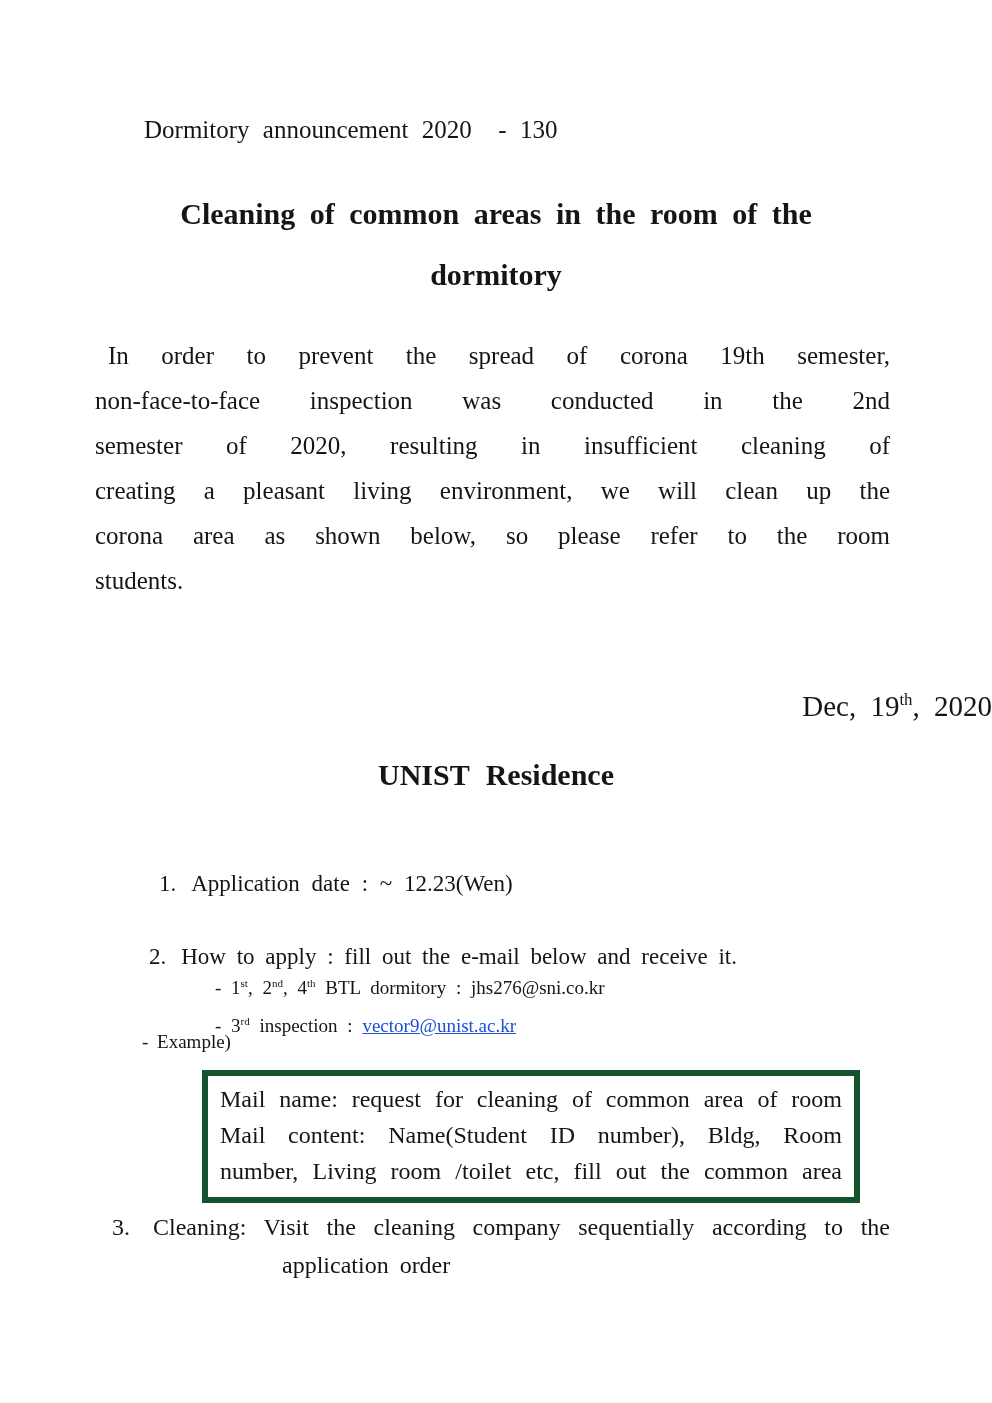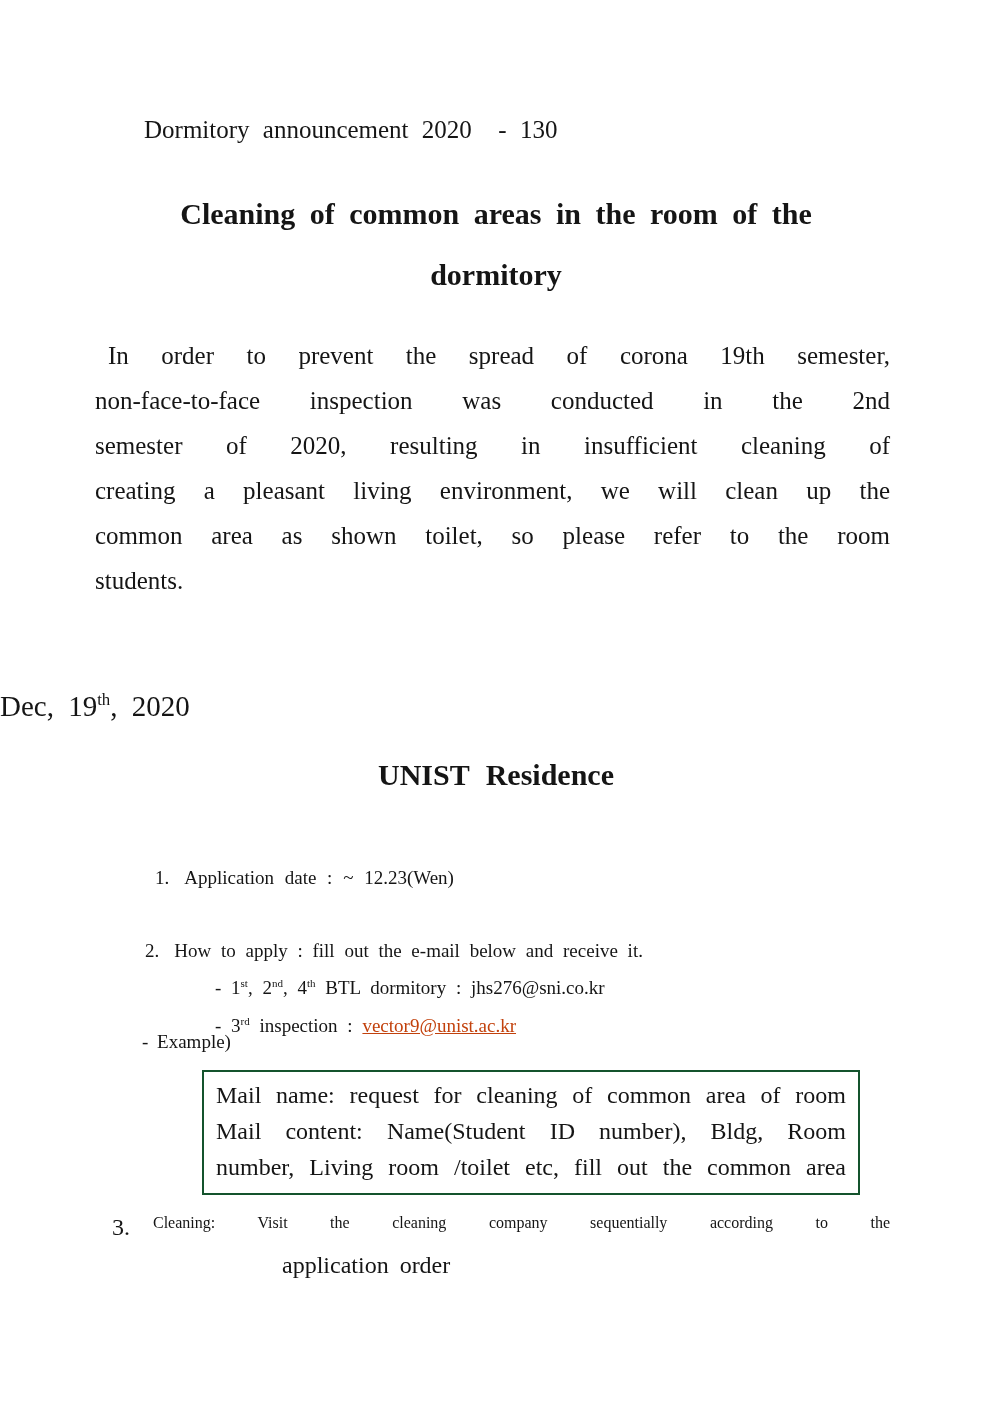--- a/index.html
+++ b/index.html
@@ -47,79 +47,79 @@
   .body-paragraph > div:first-child { text-indent: 13px; }
   .body-paragraph > div:last-child {
     text-align: left;
     text-align-last: left;
   }
   .date-line {
     position: absolute;
     left: 0;
     top: 690px;
     width: 992px;
-    text-align: left;
+    text-align: right;
     font-size: 29px;
     word-spacing: 7px;
   }
   sup.ord {
     font-size: 0.58em;
     vertical-align: super;
     line-height: 0;
   }
   .signature-line {
     position: absolute;
     left: 0;
     top: 758px;
     width: 992px;
     text-align: center;
     font-size: 30px;
     font-weight: bold;
     word-spacing: 9px;
   }
-  .list-item { position: absolute; font-size: 19px; word-spacing: 6px; white-space: pre-wrap; }
+  .list-item { position: absolute; font-size: 23px; word-spacing: 6px; white-space: pre-wrap; }
   .item-1 { left: 112px; top: 845px; }
   .item-2 { left: 106px; top: 918px; word-spacing: 5px; }
   .item-num { display: inline-block; margin-right: 15px; }
   .sub-line { position: absolute; font-size: 19px; word-spacing: 5px; white-space: pre-wrap; }
   .sub-1 { left: 176px; top: 955px; }
   .sub-2 { left: 176px; top: 993px; }
   .sub-3 { left: 142px; top: 1031px; word-spacing: 4px; }
   .mail-link {
-    color: #c2410c;
+    color: #1d4ed8;
     text-decoration: underline;
     cursor: pointer;
   }
   .example-box {
     position: absolute;
     left: 202px;
     top: 1070px;
     width: 658px;
     box-sizing: border-box;
-    border: 2px solid #14532d;
+    border: 6px solid #14532d;
     padding: 5px 12px 8px 12px;
     font-size: 24px;
     line-height: 36px;
   }
   .example-box > div {
     text-align: justify;
     text-align-last: justify;
   }
   .item3-num {
     position: absolute;
     left: 112px;
     top: 1214px;
     font-size: 24px;
   }
   .item3-text {
     position: absolute;
     left: 153px;
     top: 1214px;
     width: 737px;
-    font-size: 16px;
+    font-size: 24px;
     text-align: justify;
     text-align-last: justify;
   }
   .item3-line2 {
     position: absolute;
     left: 282px;
     top: 1252px;
     font-size: 24px;
     word-spacing: 5px;
   }
@@ -134,21 +134,21 @@
   <div class="doc-title">
     <div>Cleaning of common areas in the room of the</div>
     <div>dormitory</div>
   </div>
 
   <div class="body-paragraph">
       <div>In order to prevent the spread of corona 19th semester,</div>
       <div>non-face-to-face inspection was conducted in the 2nd</div>
       <div>semester of 2020, resulting in insufficient cleaning of</div>
       <div>creating a pleasant living environment, we will clean up the</div>
-      <div>common area as shown toilet, so please refer to the room</div>
+      <div>corona area as shown below, so please refer to the room</div>
       <div>students.</div>
     </div>
 
   <div class="date-line">
     <span>Dec, 19</span><sup class="ord">th</sup><span>, 2020</span>
   </div>
 
   <div class="signature-line">UNIST Residence</div>
 
   <div class="list-item item-1">

